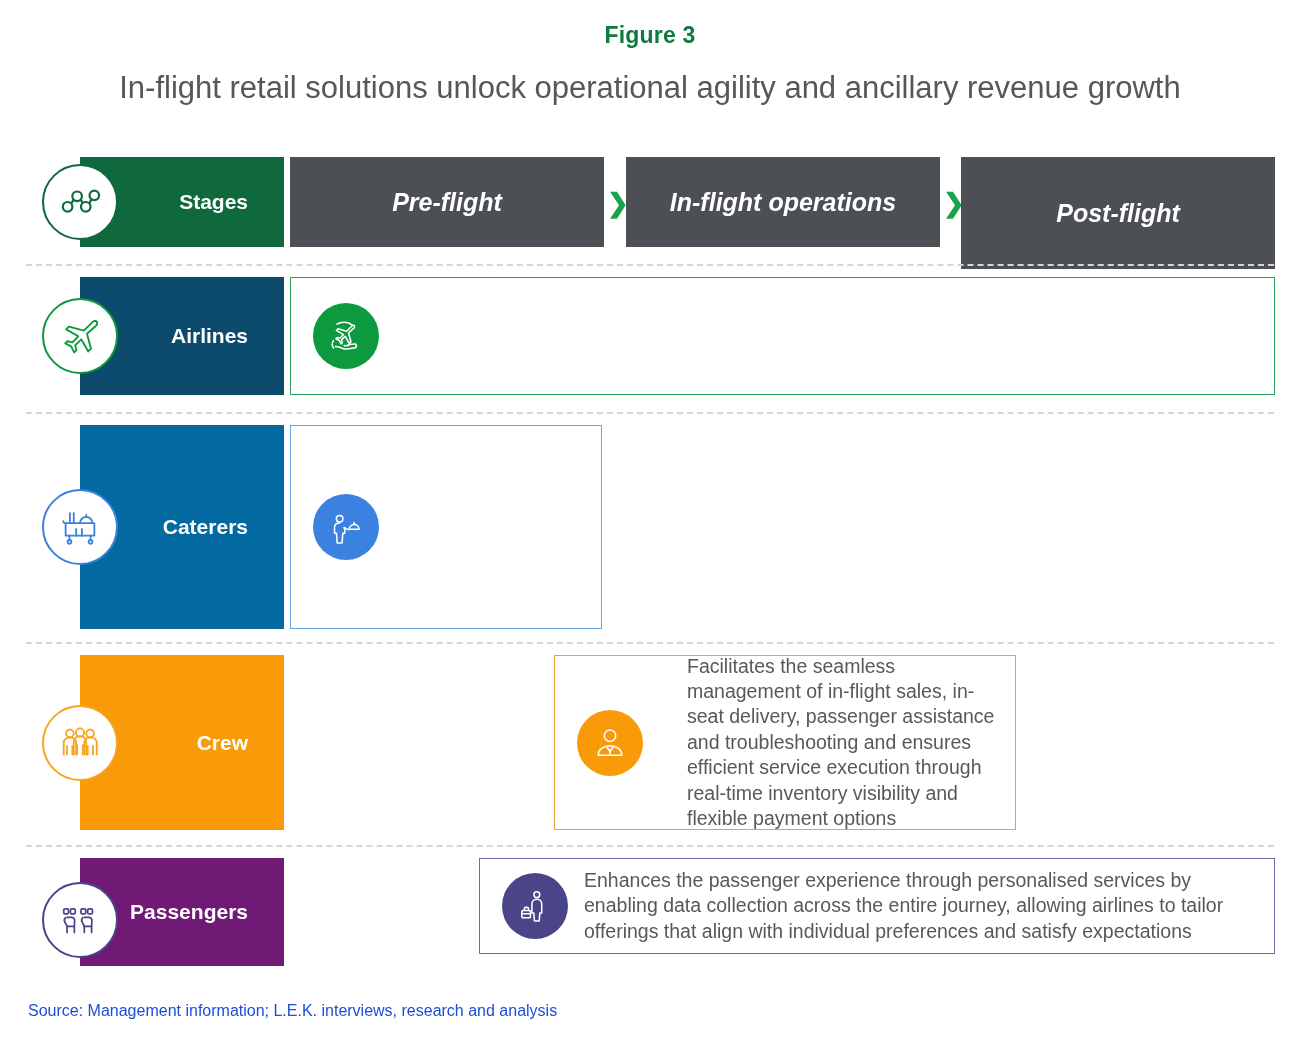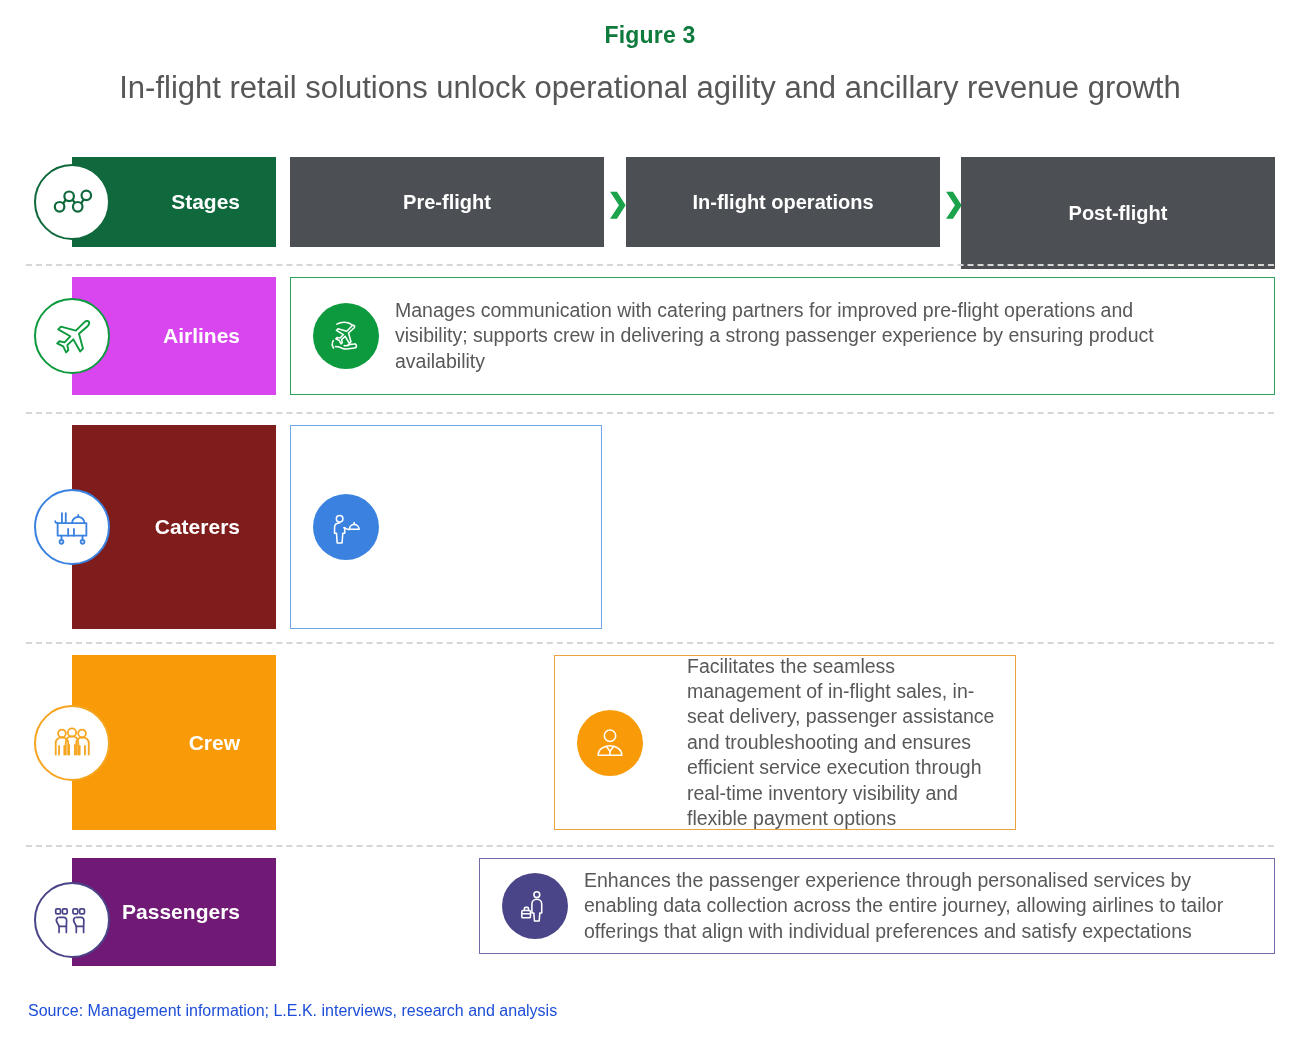--- a/index.html
+++ b/index.html
@@ -42,21 +42,21 @@
     position: absolute;
     left: 26px;
     width: 1248px;
     border-top: 2px dashed #d6d6d6;
     height: 0;
   }
 
   
   .label-box {
     position: absolute;
-    left: 72px;
+    left: 80px;
     width: 204px;
     display: flex;
     align-items: center;
     justify-content: flex-end;
     box-sizing: border-box;
     padding-right: 36px;
   }
   .label-box .label-text {
     color: #ffffff;
     font-size: 21px;
@@ -77,22 +77,23 @@
   }
 
   
   .stage-chip {
     position: absolute;
     background: #4c5054;
     display: flex;
     align-items: center;
     justify-content: center;
     color: #ffffff;
-    font-size: 20px;
-    font-weight: bold;
+    font-size: 25px;
+    font-weight: bold;
+    font-style: italic;
   }
   .chev {
     position: absolute;
     color: #1aa34a;
     font-size: 26px;
     font-weight: bold;
     line-height: 1;
   }
 
   
@@ -158,45 +159,44 @@
   <span>In-flight operations</span>
 </div>
 <div class="chev" style="left:943px; top:190px;">❯</div>
 
 <div class="stage-chip" style="left:961px; top:157px; width:314px; height:112px;">
   <span>Post-flight</span>
 </div>
 
 <div class="sep" style="top:264px;"></div>
 
-<div class="label-box" style="top:277px; height:118px; background:#d946ef;">
+<div class="label-box" style="top:277px; height:118px; background:#0c4a6e;">
   <div class="label-circle" style="border:2px solid #0d9a3e; top:21px;">
     <svg width="46" height="46" viewBox="0 0 48 48" fill="none" stroke="#0d9a3e" stroke-width="2" stroke-linejoin="round">
       <path d="M40.5 13.5c1.6-1.6 1.9-3.6.9-4.6s-3-0.7-4.6 0.9L28 18.4 12.5 14.2 9.6 17.1l12.6 7.2-6 6.3-5.3-1.1-2.3 2.3 6.2 3.1 3.1 6.2 2.3-2.3-1.1-5.3 6.3-6 7.2 12.6 2.9-2.9-4.2-15.5z"></path>
     </svg>
   </div>
   <span class="label-text">Airlines</span>
 </div>
 
 <div class="card" style="left:290px; top:277px; width:985px; height:118px; border:1.6px solid #2aa35a;">
   <div class="card-icon" style="background:#0d9a3e;">
     <svg width="40" height="40" viewBox="0 0 44 44" fill="none" stroke="#ffffff" stroke-width="1.7" stroke-linecap="round" stroke-linejoin="round">
       <path d="M12 9c5-3 12-3 17 1"></path>
       <path d="M30.5 13.5c1-1 1.2-2.3.6-2.9s-1.9-.4-2.9.6l-5.4 5.5-9.6-2.6-1.8 1.8 7.8 4.5-3.7 3.9-3.3-.7-1.4 1.4 3.8 1.9 1.9 3.8 1.4-1.4-.7-3.3 3.9-3.7 4.5 7.8 1.8-1.8-2.6-9.6z"></path>
       <path d="M8 27c-1.5 2.6-1.4 5.8.4 8.2"></path>
       <path d="M10.5 33.5c2.5.2 5 .8 7.3 1.9 1.6.7 3.3 1 5 .8l8.4-.9c1.3-.1 2.3-1.2 2.3-2.5 0-1.3-1.2-2.3-2.5-2.1l-6.6.8"></path>
       <path d="M20 32.6c1.6.1 3.3.1 4.9-.1"></path>
     </svg>
   </div>
-  <div class="card-text" style="max-width:770px;">Manages communication with catering partners for improved pre-flight operations and visibility; supports crew in delivering a strong passenger experience by ensuring product availability</div>
 </div>
 
 <div class="sep" style="top:412px;"></div>
 
-<div class="label-box" style="top:425px; height:204px; background:#7f1d1d;text-align:right;">
+<div class="label-box" style="top:425px; height:204px; background:#0369a1;text-align:right;">
   <div class="label-circle" style="border:2px solid #3b82e0; top:64px;">
     <svg width="46" height="46" viewBox="0 0 48 48" fill="none" stroke="#3b82e0" stroke-width="1.9" stroke-linecap="round" stroke-linejoin="round">
       <path d="M9 20h30v13H9z"></path>
       <path d="M9 20c-1.4 0-2.5-.9-2.5-2.2"></path>
       <path d="M13 33v5 M35 33v5"></path>
       <circle cx="13" cy="39.5" r="2"></circle>
       <circle cx="35" cy="39.5" r="2"></circle>
       <path d="M20 33v-7 M26 33v-7"></path>
       <path d="M24 20c0-3.6 2.9-6.5 6.5-6.5S37 16.4 37 20"></path>
       <path d="M30.5 13.5v-2"></path>

